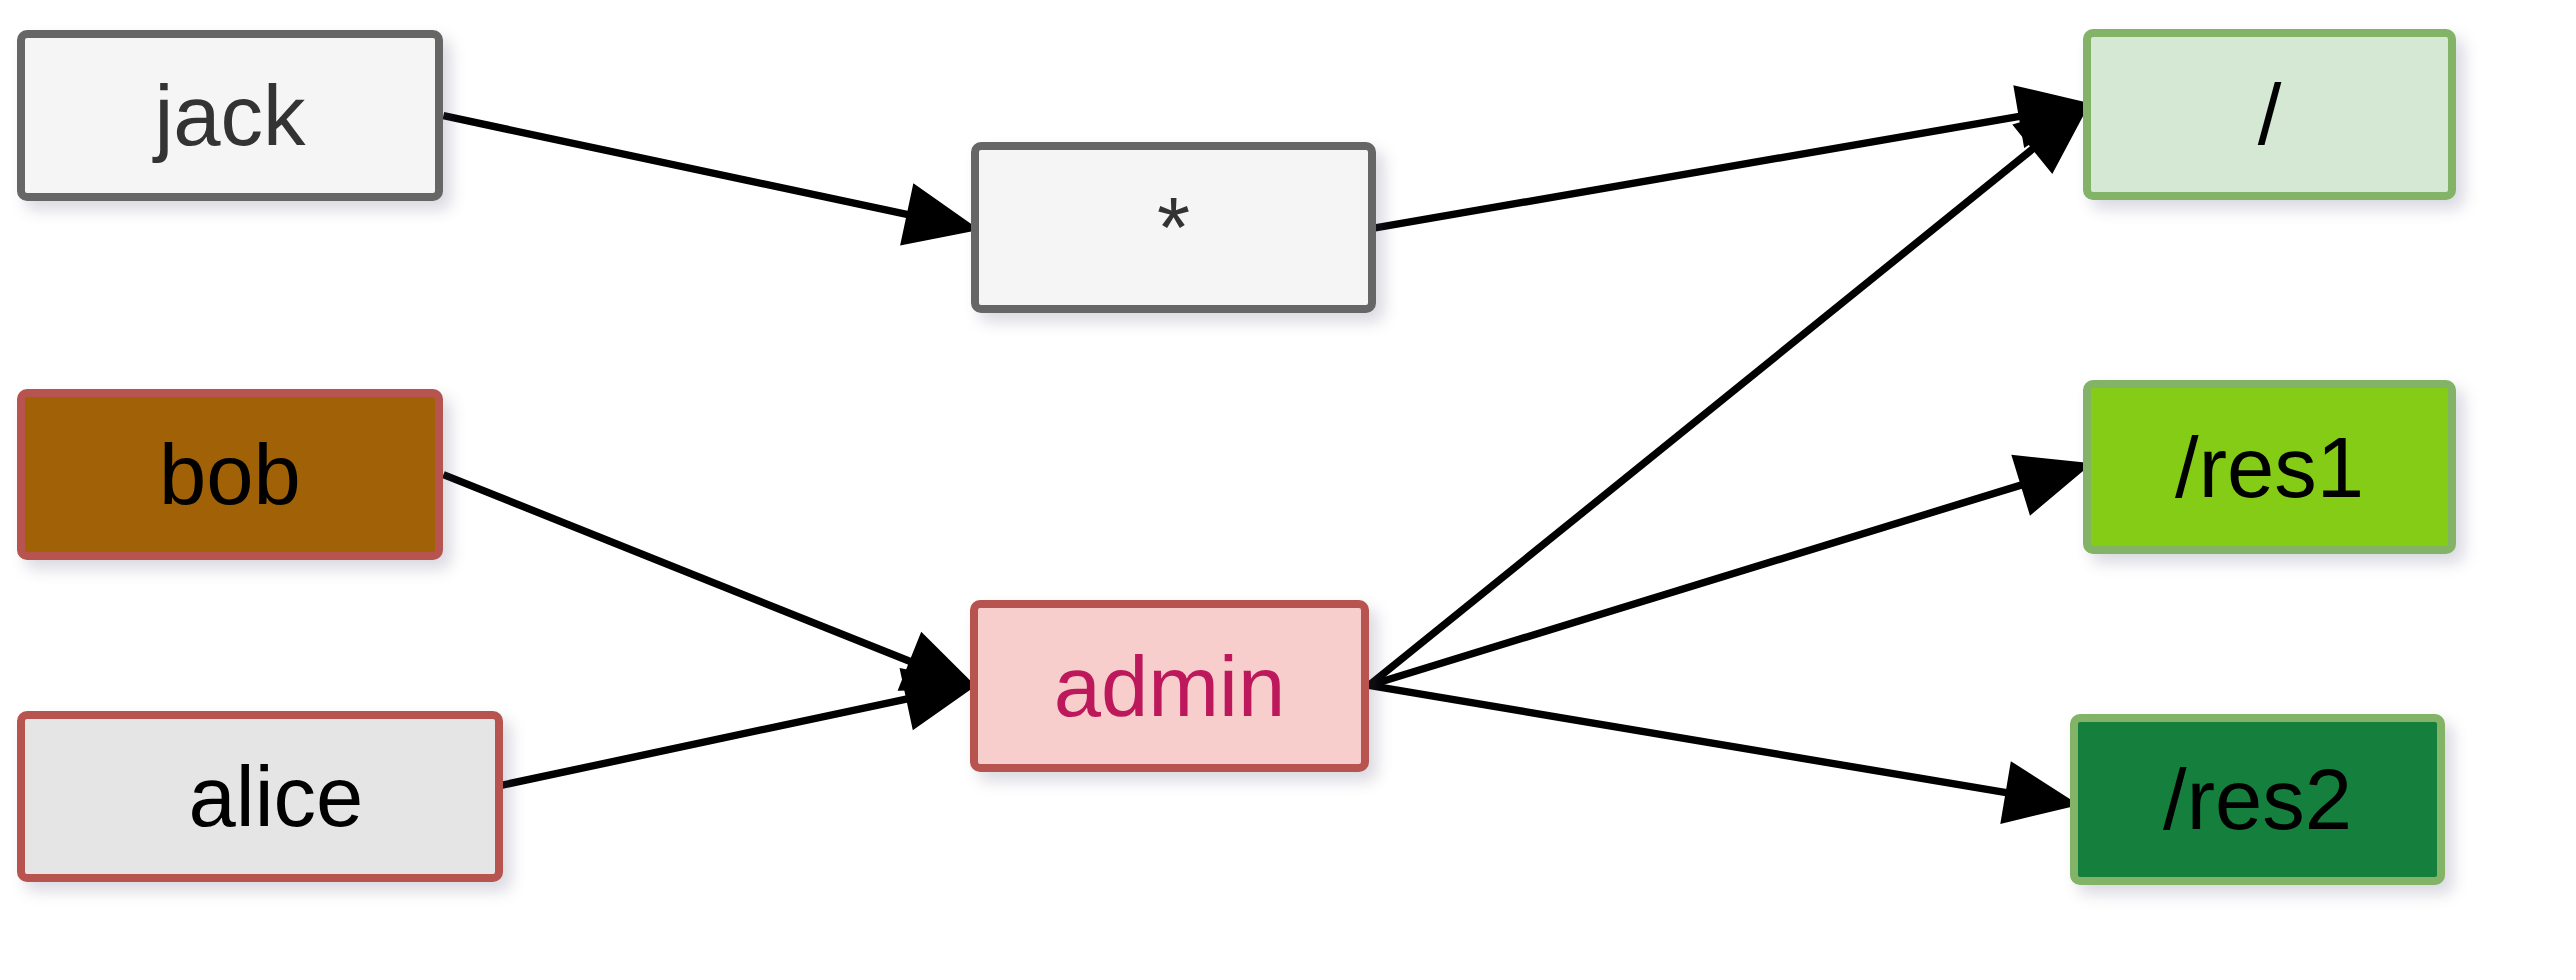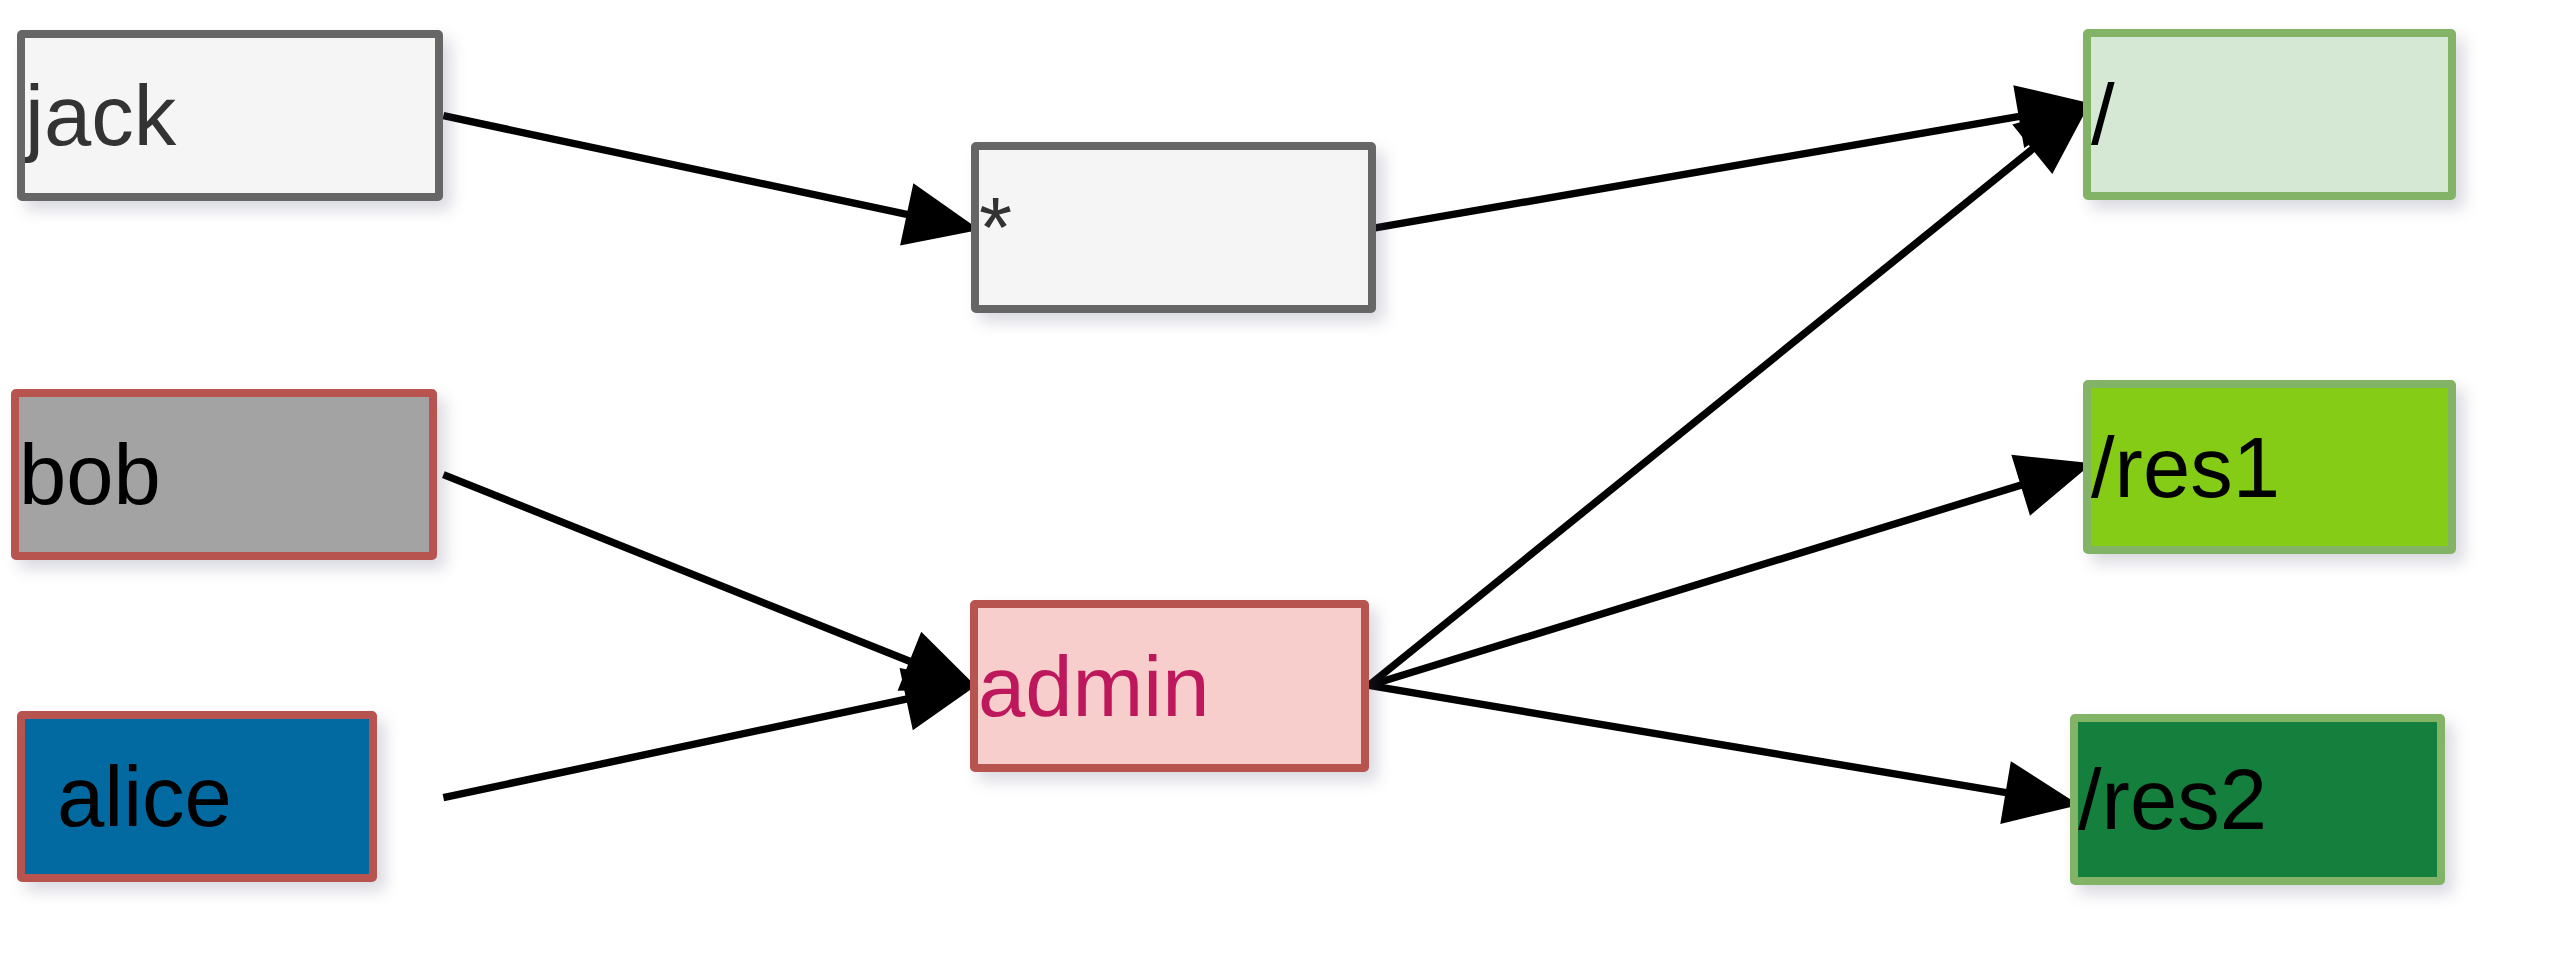--- a/index.html
+++ b/index.html
@@ -24,22 +24,22 @@
     top: 0;
     width: 2576px;
     height: 980px;
     pointer-events: none;
   }
   .node {
     position: absolute;
     box-sizing: border-box;
     display: flex;
     align-items: center;
-    justify-content: flex-start;
-    border-radius: 5px;
+    justify-content: center;
+    border-radius: 10px;
     border-style: solid;
     border-width: 8px;
     box-shadow: 8px 9px 15px rgba(80, 80, 120, 0.22);
     overflow: hidden;
   }
   .node-label {
     line-height: 1;
     white-space: pre;
     text-align: center;
   }
@@ -101,24 +101,24 @@
       <polygon points="3632,1410 3517.86356185664,1437.438540193439 3533.131781802989,1346.714334715133" class="edge-head" fill="#000000" stroke="#000000"></polygon>
     </svg>
 
   <div id="node-layer">
       <div class="node style-gray" style="left: 17px; top: 30px; width: 426px; height: 171px; background: rgb(245, 245, 245); border-color: rgb(102, 102, 102);">
         <span class="node-label" style="font-size: 85px; color: rgb(51, 51, 51);">jack</span>
       </div>
       <div class="node style-gray" style="left: 971px; top: 142px; width: 405px; height: 171px; background: rgb(245, 245, 245); border-color: rgb(102, 102, 102);">
         <span class="node-label" style="font-size: 85px; color: rgb(51, 51, 51);">*</span>
       </div>
-      <div class="node style-red" style="left: 11px; top: 389px; width: 426px; height: 171px; background: #a3a3a3; border-color: rgb(184, 84, 80);">
+      <div class="node style-red" style="left: 17px; top: 389px; width: 426px; height: 171px; background: #a16207; border-color: rgb(184, 84, 80);">
         <span class="node-label" style="font-size: 85px; color: rgb(0, 0, 0);">bob</span>
       </div>
-      <div class="node style-red" style="left: 17px; top: 711px; width: 360px; height: 171px; background: #0369a1; border-color: rgb(184, 84, 80); padding-left: 32px;">
+      <div class="node style-red" style="left: 17px; top: 711px; width: 486px; height: 171px; background: #e5e5e5; border-color: rgb(184, 84, 80); padding-left: 32px;">
         <span class="node-label" style="font-size: 85px; color: rgb(0, 0, 0);">alice</span>
       </div>
       <div class="node style-red" style="left: 970px; top: 600px; width: 399px; height: 172px; background: rgb(248, 206, 204); border-color: rgb(184, 84, 80);">
         <span class="node-label" style="font-size: 85px; color: #be185d;">admin</span>
       </div>
       <div class="node style-green" style="left: 2083px; top: 28.5px; width: 373px; height: 171px; background: rgb(213, 232, 212); border-color: rgb(130, 179, 102);">
         <span class="node-label" style="font-size: 85px; color: rgb(0, 0, 0);">/</span>
       </div>
       <div class="node style-green" style="left: 2083px; top: 380px; width: 373px; height: 174px; background: #84cc16; border-color: rgb(130, 179, 102);">
         <span class="node-label" style="font-size: 85px; color: rgb(0, 0, 0);">/res1</span>

